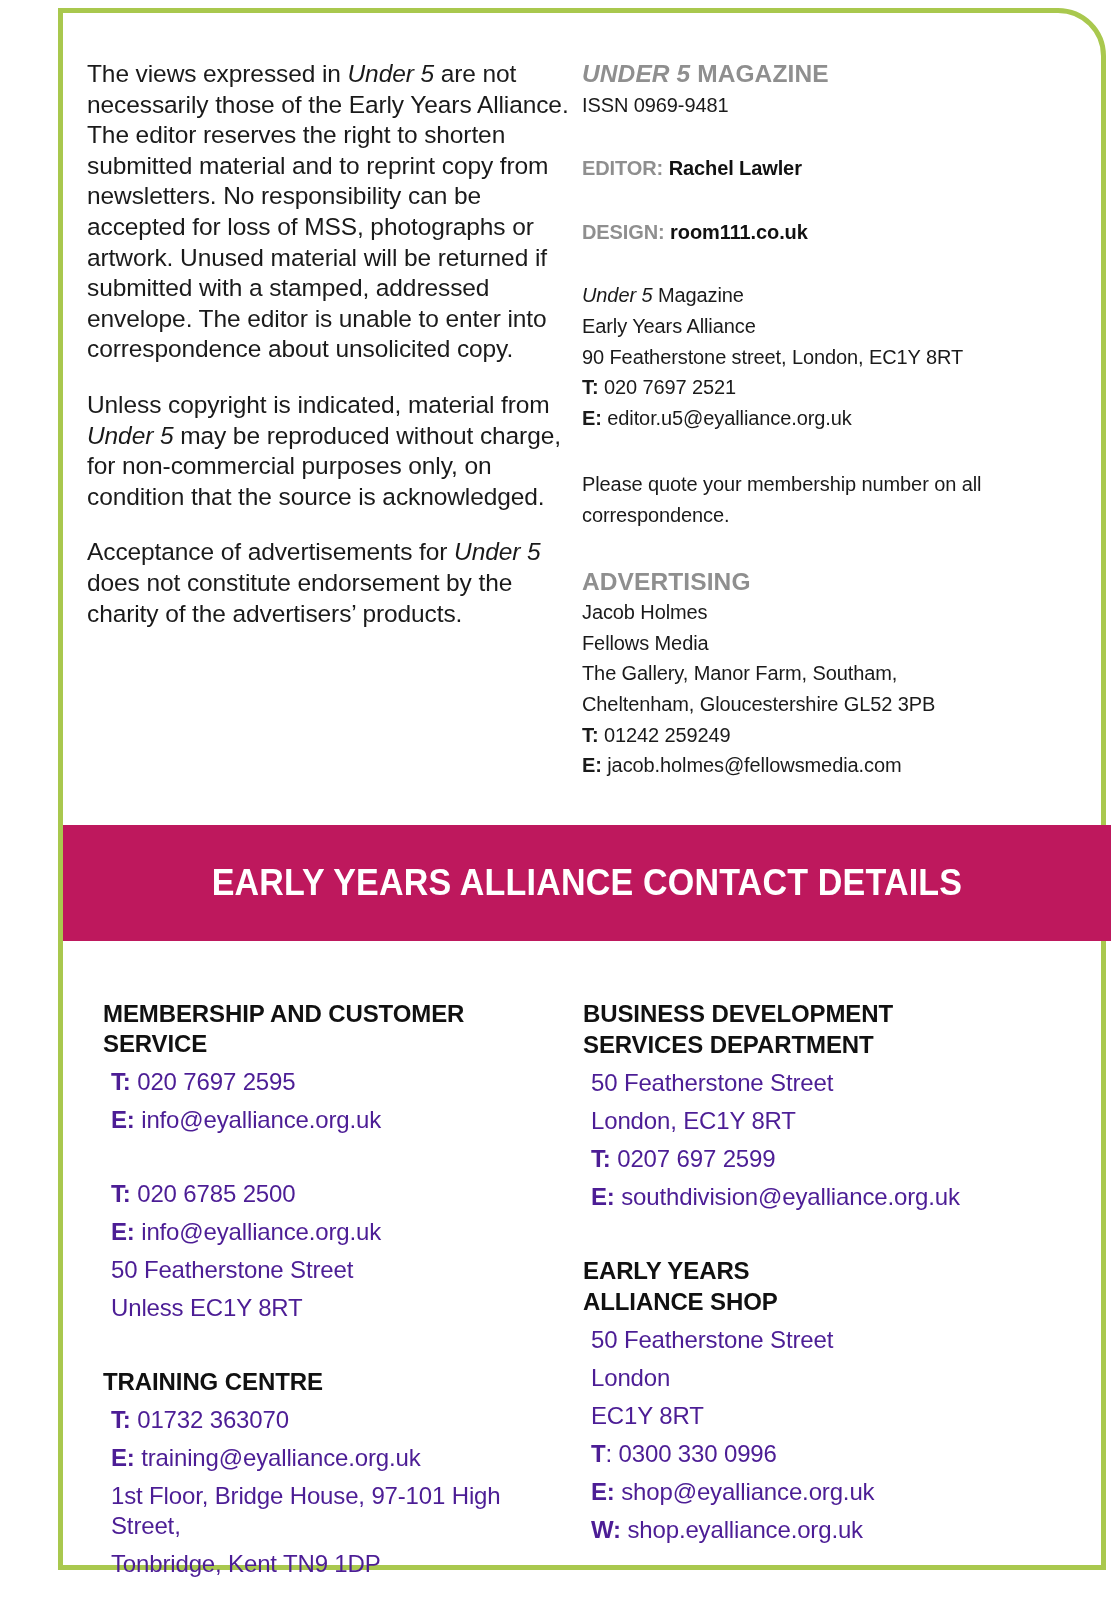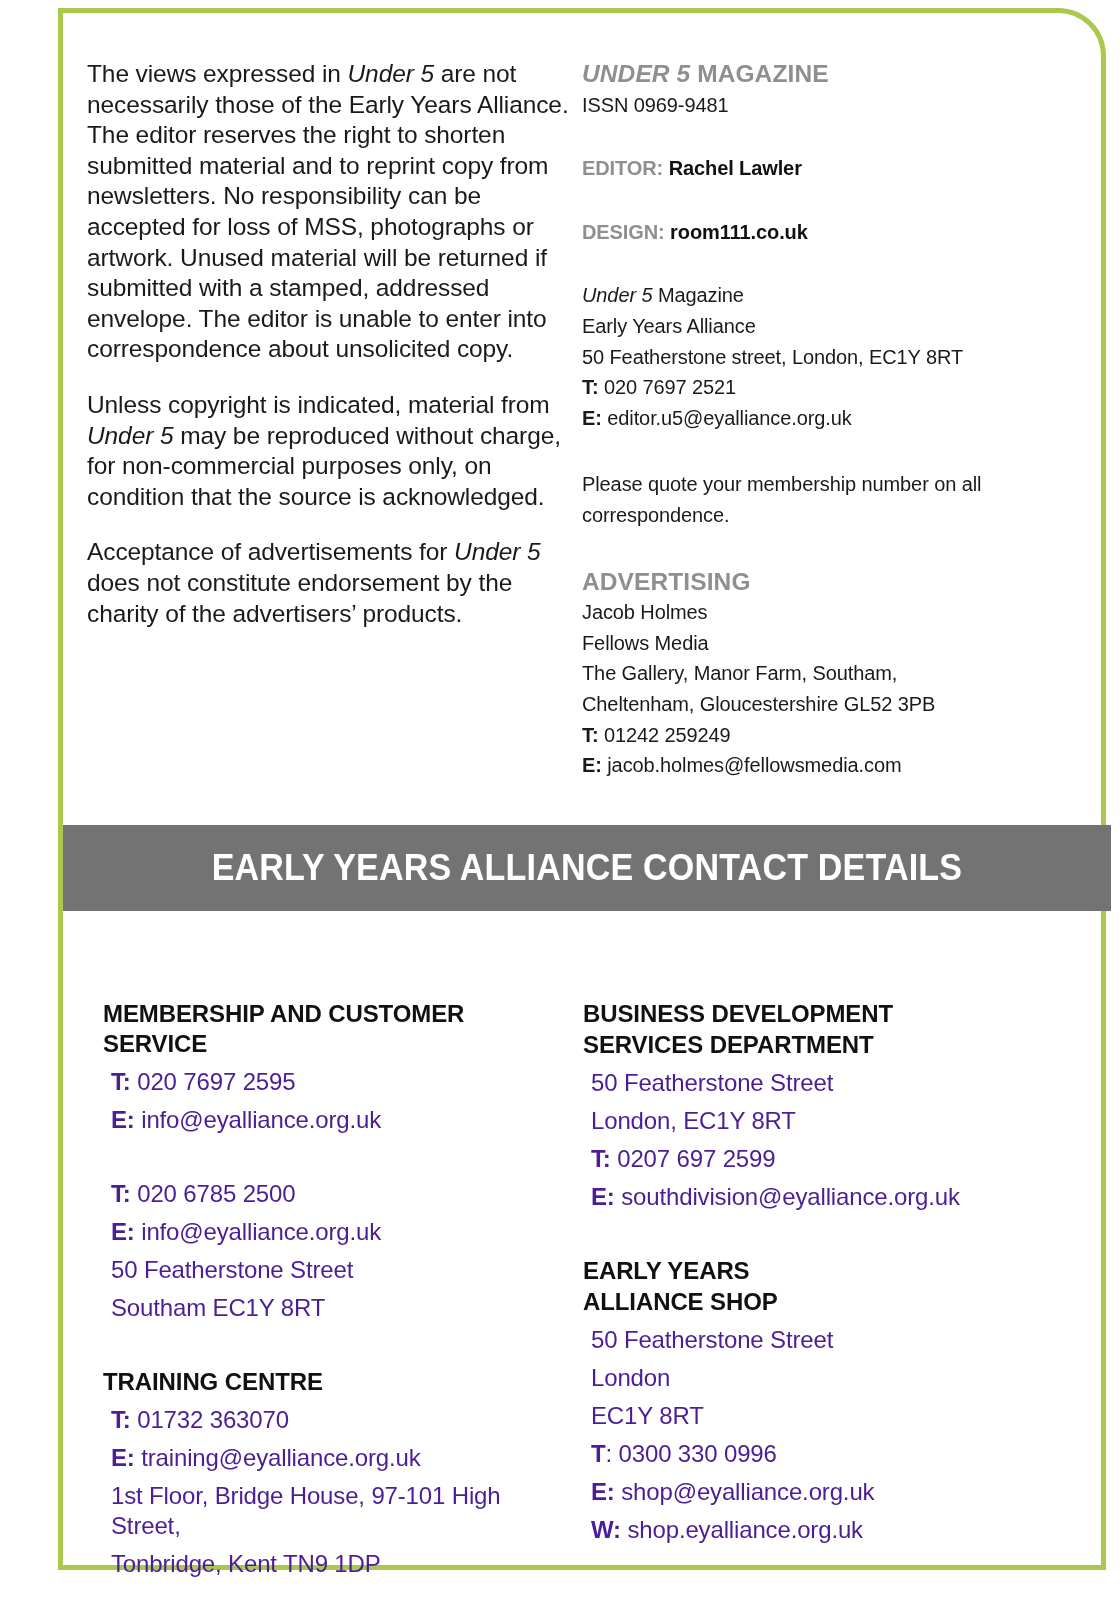--- a/index.html
+++ b/index.html
@@ -91,22 +91,22 @@
   }
   .gap-md { height: 33px; }
   .gap-lg { height: 36px; }
 
   
   #contact-banner {
     position: absolute;
     left: 0px;
     top: 812px;
     width: 1048px;
-    height: 86px;
-    background: #737373;
+    height: 116px;
+    background: #be185d;
     display: flex;
     align-items: center;
     justify-content: center;
   }
   #contact-banner-title {
     color: #ffffff;
     font-weight: bold;
     font-size: 37px;
     letter-spacing: 0.2px;
     transform: scaleX(0.92);
@@ -193,21 +193,21 @@
         <span class="kv-label-grey">DESIGN:</span>
         <span class="kv-value-black">room111.co.uk</span>
       </p>
 
       <div class="gap-md"></div>
 
       <p class="meta-line">
         <em class="ital">Under 5</em><span> Magazine</span>
       </p>
       <p class="meta-line">Early Years Alliance</p>
-      <p class="meta-line">50 Featherstone street, London, EC1Y 8RT</p>
+      <p class="meta-line">90 Featherstone street, London, EC1Y 8RT</p>
       <p class="meta-line">
         <span class="kv-bold">T:</span><span> 020 7697 2521</span>
       </p>
       <p class="meta-line">
         <span class="kv-bold">E:</span><span> editor.u5@eyalliance.org.uk</span>
       </p>
 
       <div class="gap-lg"></div>
 
       <p class="meta-line">Please quote your membership number on all correspondence.</p>
@@ -248,21 +248,21 @@
       </div>
 
       <div class="contact-block">
         <p class="block-line">
           <span class="kv-bold">T:</span><span> 020 6785 2500</span>
         </p>
         <p class="block-line">
           <span class="kv-bold">E:</span><span> info@eyalliance.org.uk</span>
         </p>
         <p class="block-line">50 Featherstone Street</p>
-        <p class="block-line">Southam EC1Y 8RT</p>
+        <p class="block-line">Unless EC1Y 8RT</p>
       </div>
 
       <div class="contact-block">
         <p class="block-head">TRAINING CENTRE</p>
         <p class="block-line">
           <span class="kv-bold">T:</span><span> 01732 363070</span>
         </p>
         <p class="block-line">
           <span class="kv-bold">E:</span><span> training@eyalliance.org.uk</span>
         </p>

